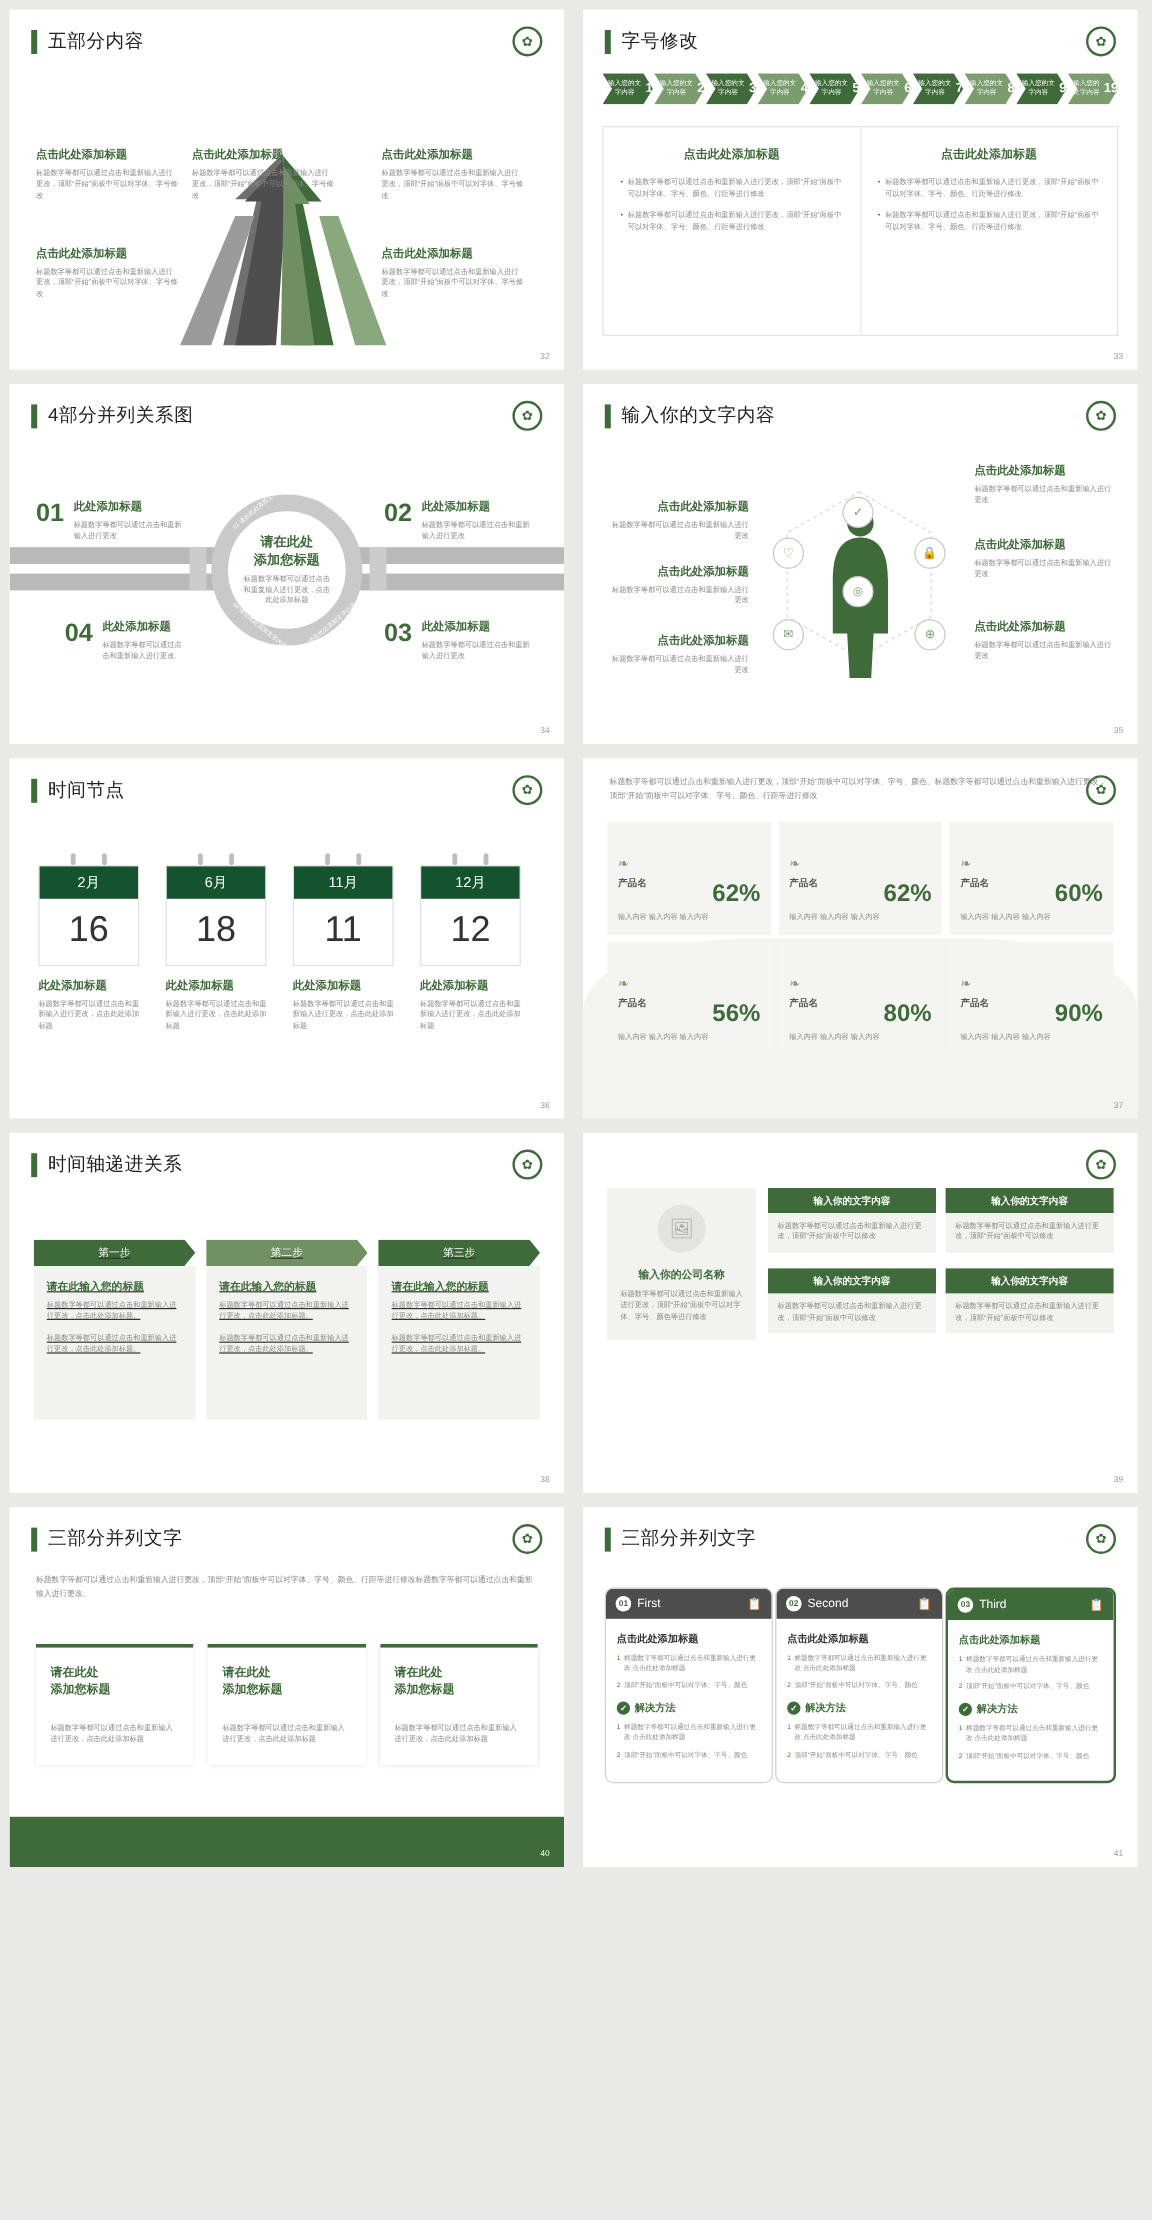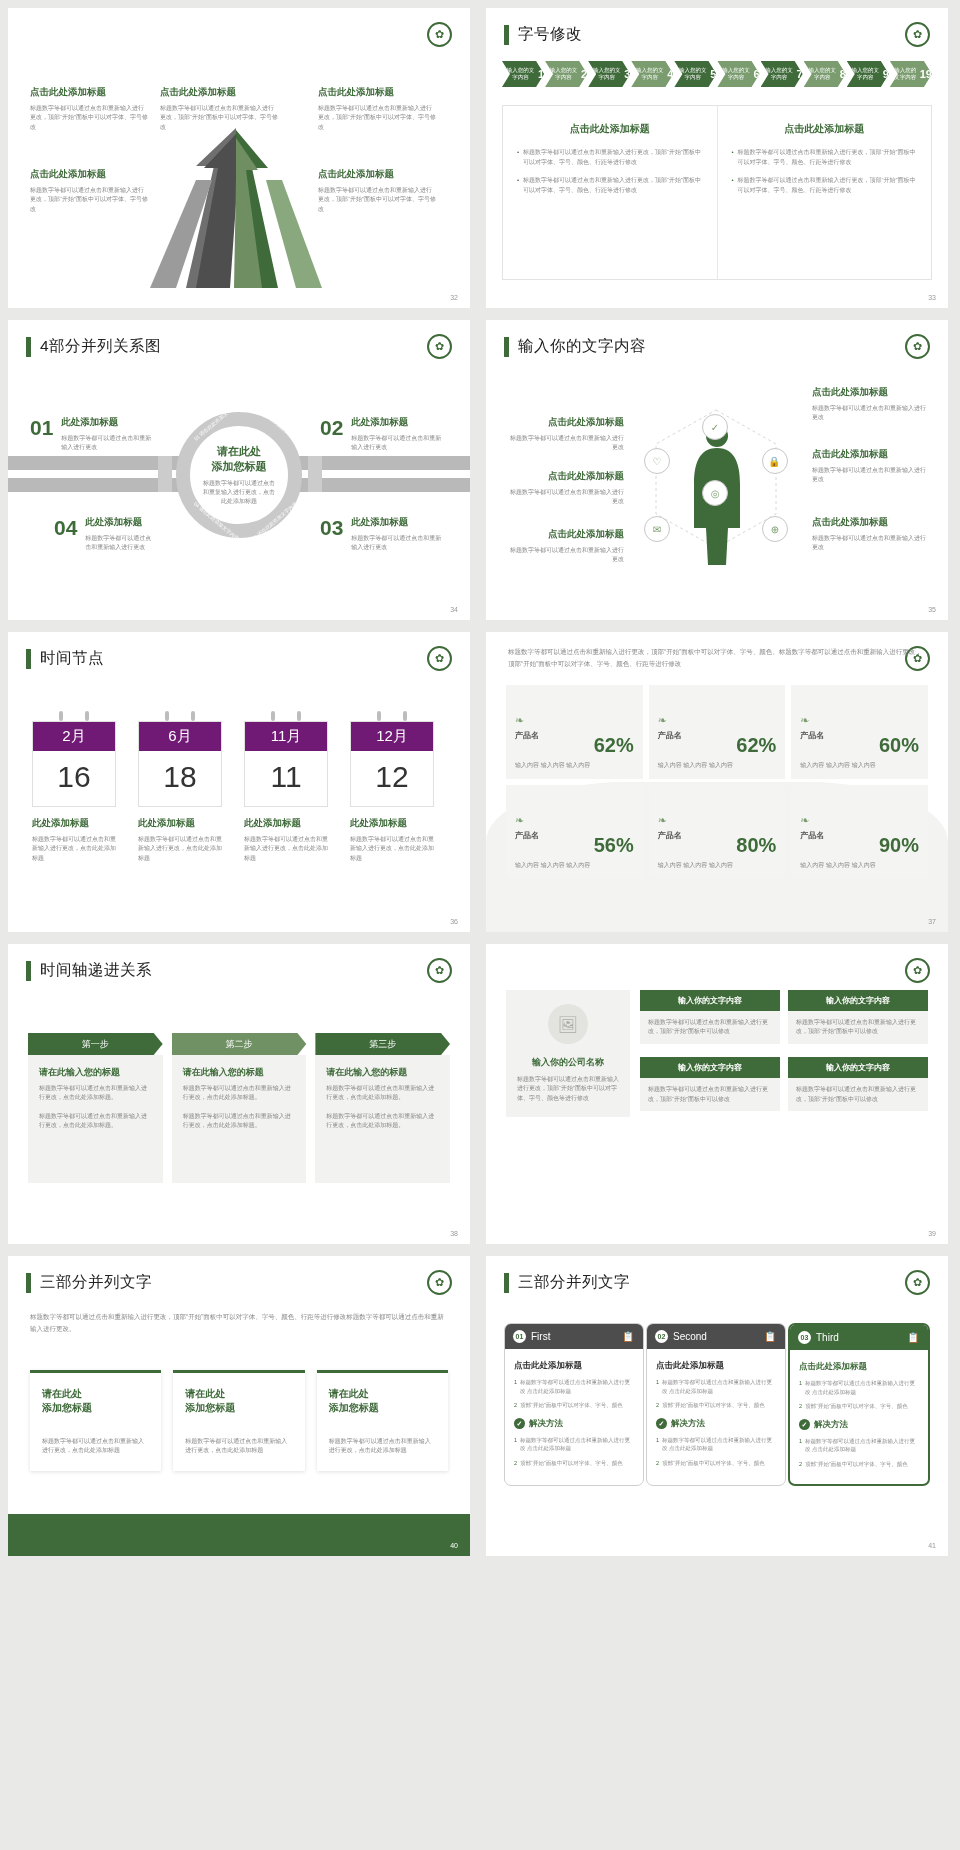--- a/index.html
+++ b/index.html
@@ -116,21 +116,21 @@
   .s35-node {
     position: absolute; width: 26px; height: 26px; border-radius: 50%;
     border: 1px solid #c7c7c7; background: #fff;
     display: flex; align-items: center; justify-content: center;
     font-size: 10px; color: #7a9c6e;
   }
   .s35-txt { position: absolute; width: 116px; }
 
   
   .cal { width: 84px; background: #fff; border: 1px solid #e0e0e0; }
-  .cal-top { background: #701a75; color: #fff; text-align: center; font-size: 15px; padding: 5px 0; }
+  .cal-top { background: #14532d; color: #fff; text-align: center; font-size: 12px; padding: 5px 0; }
   .cal-num { text-align: center; font-size: 30px; color: #333; padding: 9px 0 12px; }
   .cal-rings { display: flex; justify-content: space-around; padding: 0 16px; }
   .ring { width: 4px; height: 10px; background: #bdbdbd; border-radius: 2px; }
 
   
   .s37-cell { flex: 1; background: #f4f5f2; padding: 9px 9px 8px; }
   .s37-pct { font-size: 20px; color: #3f6b3a; font-weight: bold; margin-top: 40px; }
   .s37-leaf { font-size: 11px; color: #7a9c6e; }
 
   
@@ -169,20 +169,24 @@
   .s41-li b { color: #3f6b3a; margin-right: 3px; font-weight: normal; }
   .s41-solve { display: flex; align-items: center; font-size: 8.5px; color: #3f6b3a; font-weight: bold; margin: 8px 0 6px; }
   .s41-check { width: 11px; height: 11px; border-radius: 50%; background: #3f6b3a; color: #fff; font-size: 7px; display: flex; align-items: center; justify-content: center; margin-right: 4px; }
 </style>
 </head>
 <body>
 
 <div class="grid">
 
   <div class="slide">
+    <div class="slide-title-wrap">
+      <div class="title-bar"></div>
+      <div class="slide-title">五部分内容</div>
+    </div>
     <div class="logo">✿</div>
 
     <svg class="s32-arrow" viewBox="0 0 220 160">
       <path d="M110 0 L70 38 L88 38 L60 160 L96 160 L110 45 Z" fill="#6f6f6f"></path>
       <path d="M110 6 L78 40 L92 40 L70 160 L104 160 L112 48 Z" fill="#4e4e4e"></path>
       <path d="M110 2 L142 40 L126 40 L152 160 L116 160 L110 46 Z" fill="#3f6b3a"></path>
       <path d="M110 10 L132 42 L120 42 L136 160 L108 160 L110 50 Z" fill="#6f8f63"></path>
       <path d="M24 160 L50 160 L86 52 L70 52 Z" fill="#9b9b9b"></path>
       <path d="M196 160 L170 160 L140 52 L156 52 Z" fill="#8aa87e"></path>
     </svg>
@@ -526,21 +530,21 @@
     <div class="pnum">37</div>
   </div>
 
   <div class="slide">
     <div class="slide-title-wrap">
       <div class="title-bar"></div>
       <div class="slide-title">时间轴递进关系</div>
     </div>
     <div class="logo">✿</div>
 
-    <div style="display:flex; gap:9px; padding:0 20px; margin-top:52px;">
+    <div style="display:flex; gap:9px; padding:0 20px; margin-top:52px;text-decoration:underline;">
       <div style="flex:1;">
         <div class="step-head">第一步</div>
         <div class="step-body">
           <div class="hd" style="font-size:9px;">请在此输入您的标题</div>
           <div class="bd" style="margin-top:5px;">标题数字等都可以通过点击和重新输入进行更改，点击此处添加标题。</div>
           <div class="bd" style="margin-top:9px;">标题数字等都可以通过点击和重新输入进行更改，点击此处添加标题。</div>
         </div>
       </div>
       <div style="flex:1;">
         <div class="step-head alt">第二步</div>

